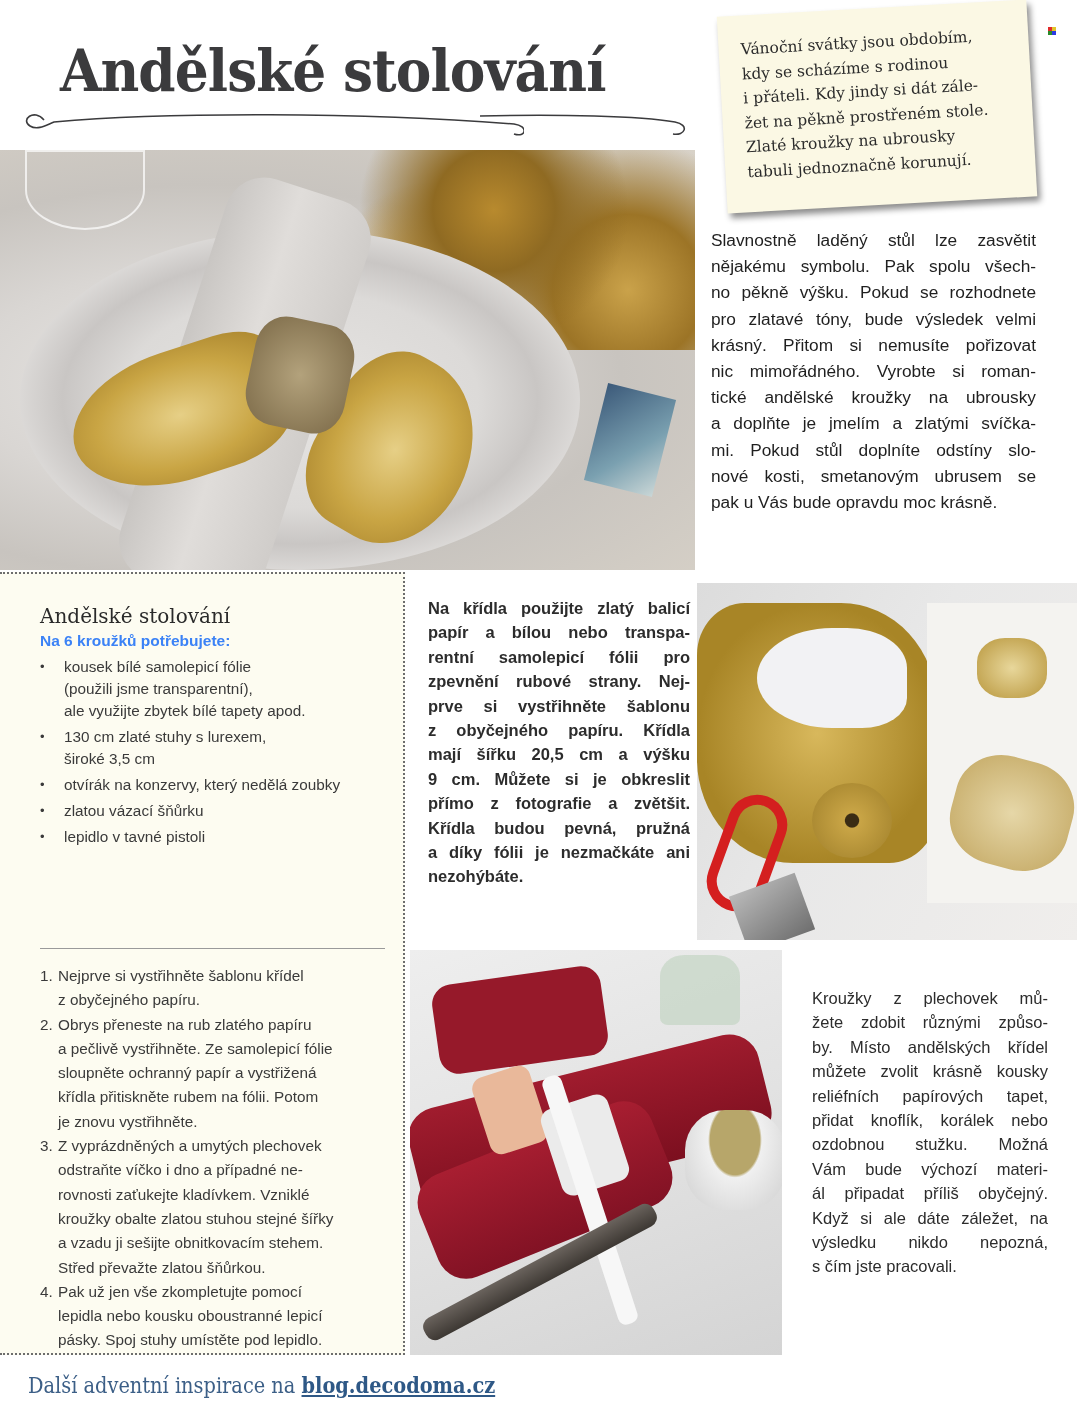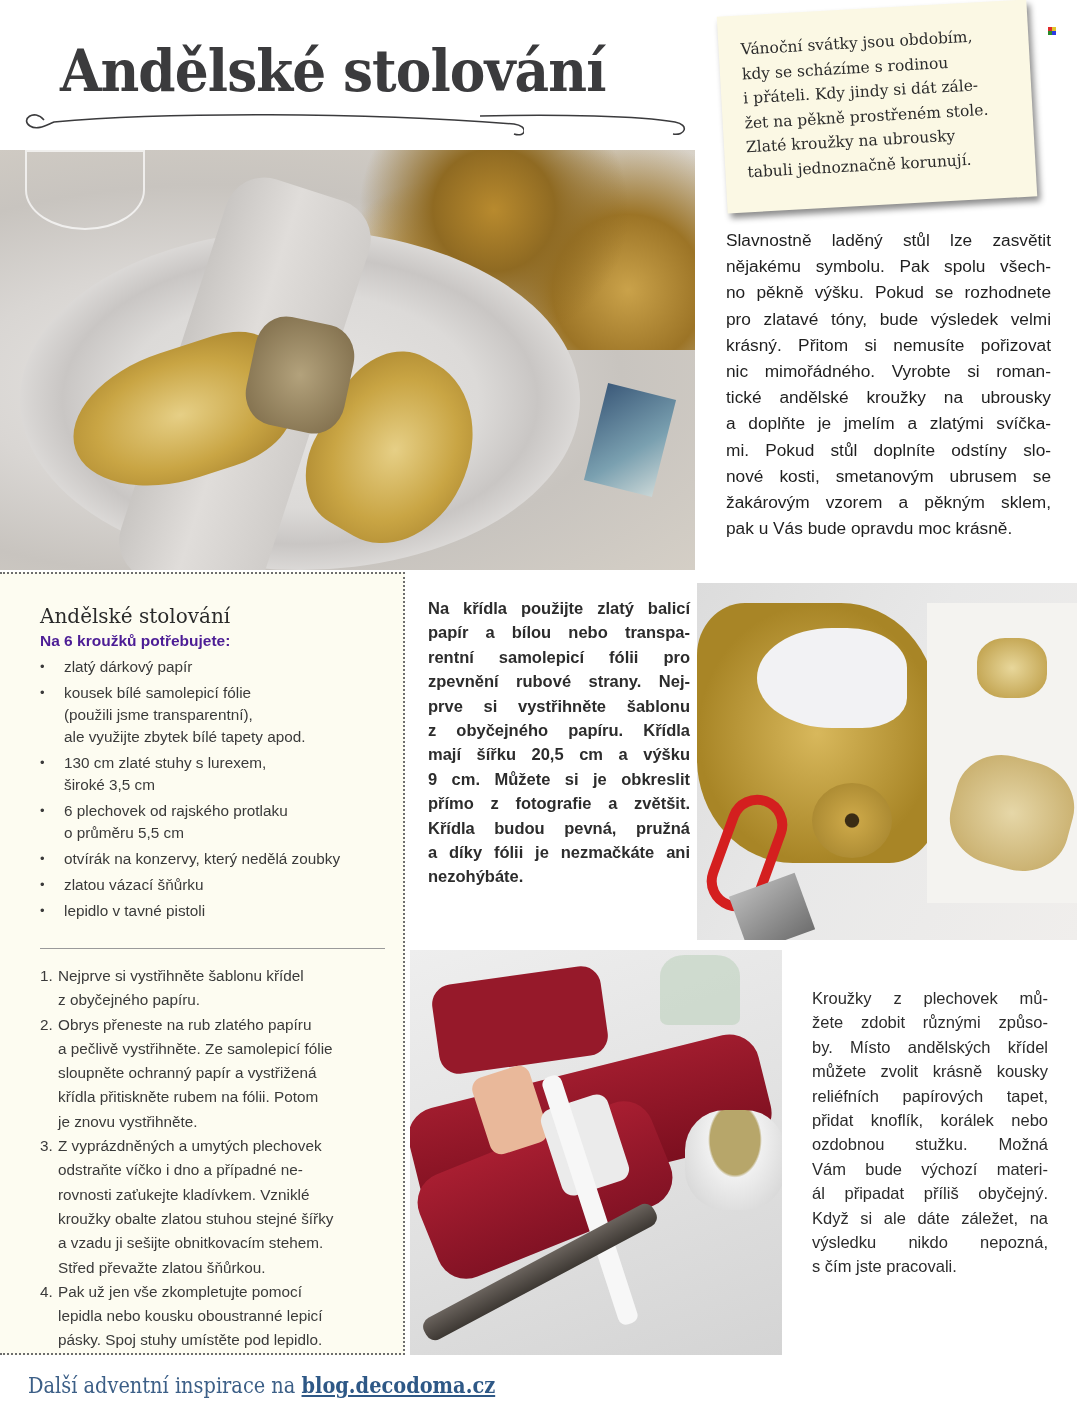--- a/index.html
+++ b/index.html
@@ -63,33 +63,33 @@
   .photo-napkins .n2 { position: absolute; left: 0; top: 120px; width: 360px; height: 110px; background: linear-gradient(#a01c2e, #7c0f1f); border-radius: 30px; transform: rotate(-14deg); }
   .photo-napkins .n3 { position: absolute; left: 10px; top: 185px; width: 250px; height: 110px; background: linear-gradient(#a81e31, #821224); border-radius: 30px; transform: rotate(-22deg); }
   .photo-napkins .r1 { position: absolute; left: 70px; top: 120px; width: 60px; height: 80px; background: #e9b89a; border-radius: 12px; transform: rotate(-18deg); }
   .photo-napkins .r2 { position: absolute; left: 140px; top: 150px; width: 70px; height: 90px; background: #ebebeb; border-radius: 12px; transform: rotate(-18deg); }
   .photo-napkins .r3 { position: absolute; left: 275px; top: 160px; width: 100px; height: 100px; background: radial-gradient(ellipse at 50% 30%, #b7a66a 0 35%, #f0f0f0 38%, #cfcfcf 100%); border-radius: 40%; }
   .photo-napkins .cord { position: absolute; left: 170px; top: 120px; width: 20px; height: 260px; background: #f7f7f7; transform: rotate(-18deg); border-radius: 8px; }
   .photo-napkins .glass { position: absolute; left: 250px; top: 5px; width: 80px; height: 70px; background: rgba(190,210,190,0.6); border-radius: 30% 30% 10% 10%; }
   .photo-napkins .fork { position: absolute; left: 0; top: 310px; width: 260px; height: 24px; background: linear-gradient(#6a635d, #3d3833); transform: rotate(-28deg); border-radius: 10px; }
 
   .lead-text {
-    position: absolute; left: 726px; top: 227px; width: 325px;
+    position: absolute; left: 711px; top: 227px; width: 325px;
     font-size: 17.3px; line-height: 26.2px; color: #1f1f1f; font-weight: 500; text-align: justify; text-align-last: left;
   }
   .lead-text span { display: block; white-space: nowrap; text-align: justify; text-align-last: justify; }
   .lead-text span.last { text-align-last: left; }
 
   .recipe-box {
     position: absolute; left: 0; top: 572px; width: 405px; height: 783px;
     background: #fdfcf1;
     border-top: 2px dotted #6d6d6d; border-right: 2px dotted #6d6d6d; border-bottom: 2px dotted #6d6d6d;
   }
   .recipe-title { position: absolute; left: 40px; top: 30px; font-family: "DejaVu Serif", serif; font-size: 20px; color: #2a2a2a; }
-  .recipe-subtitle { position: absolute; left: 40px; top: 58px; font-size: 15.5px; font-weight: bold; color: #4c1d95; }
+  .recipe-subtitle { position: absolute; left: 40px; top: 58px; font-size: 15.5px; font-weight: bold; color: #3b82f6; }
   .materials { position: absolute; left: 38px; top: 82px; width: 350px; list-style: none; }
   .materials li { position: relative; padding-left: 26px; font-size: 15.3px; line-height: 22px; color: #3a3a3a; margin-bottom: 4px; white-space: pre-line; }
   .materials li::before { content: "•"; position: absolute; left: 2px; top: 0; font-size: 13px; color: #3a3a3a; }
   .recipe-divider { position: absolute; left: 40px; top: 374px; width: 345px; height: 1px; background: #9a9a9a; }
   .steps { position: absolute; left: 40px; top: 390px; width: 350px; list-style: none; }
   .steps li { position: relative; padding-left: 18px; font-size: 15.3px; line-height: 24.3px; color: #3a3a3a; white-space: pre-line; }
   .steps li .num { position: absolute; left: 0; top: 0; }
 
   .mid-text { position: absolute; left: 428px; top: 596px; width: 262px; font-size: 16.5px; line-height: 24.4px; color: #2c2c2c; font-weight: 700; }
   .mid-text span, .right-text span { display: block; white-space: nowrap; text-align: justify; text-align-last: justify; }
@@ -142,36 +142,32 @@
   <span>Slavnostně laděný stůl lze zasvětit</span>
   <span>nějakému symbolu. Pak spolu všech-</span>
   <span>no pěkně výšku. Pokud se rozhodnete</span>
   <span>pro zlatavé tóny, bude výsledek velmi</span>
   <span>krásný. Přitom si nemusíte pořizovat</span>
   <span>nic mimořádného. Vyrobte si roman-</span>
   <span>tické andělské kroužky na ubrousky</span>
   <span>a doplňte je jmelím a zlatými svíčka-</span>
   <span>mi. Pokud stůl doplníte odstíny slo-</span>
   <span>nové kosti, smetanovým ubrusem se</span>
-  <span>žakárovým vzorem a pěkným sklem,</span>
   <span class="last">pak u Vás bude opravdu moc krásně.</span>
 </div>
 
 <div class="recipe-box">
   <div class="recipe-title">Andělské stolování</div>
   <div class="recipe-subtitle">Na 6 kroužků potřebujete:</div>
   <ul class="materials">
-    <li>zlatý dárkový papír</li>
     <li>kousek bílé samolepicí fólie
 (použili jsme transparentní),
 ale využijte zbytek bílé tapety apod.</li>
     <li>130 cm zlaté stuhy s lurexem,
 široké 3,5 cm</li>
-    <li>6 plechovek od rajského protlaku
-o průměru 5,5 cm</li>
     <li>otvírák na konzervy, který nedělá zoubky</li>
     <li>zlatou vázací šňůrku</li>
     <li>lepidlo v tavné pistoli</li>
   </ul>
   <div class="recipe-divider"></div>
   <ol class="steps">
     <li><span class="num">1.</span><span>Nejprve si vystřihněte šablonu křídel
 z obyčejného papíru.</span></li>
     <li><span class="num">2.</span><span>Obrys přeneste na rub zlatého papíru
 a pečlivě vystřihněte. Ze samolepicí fólie

